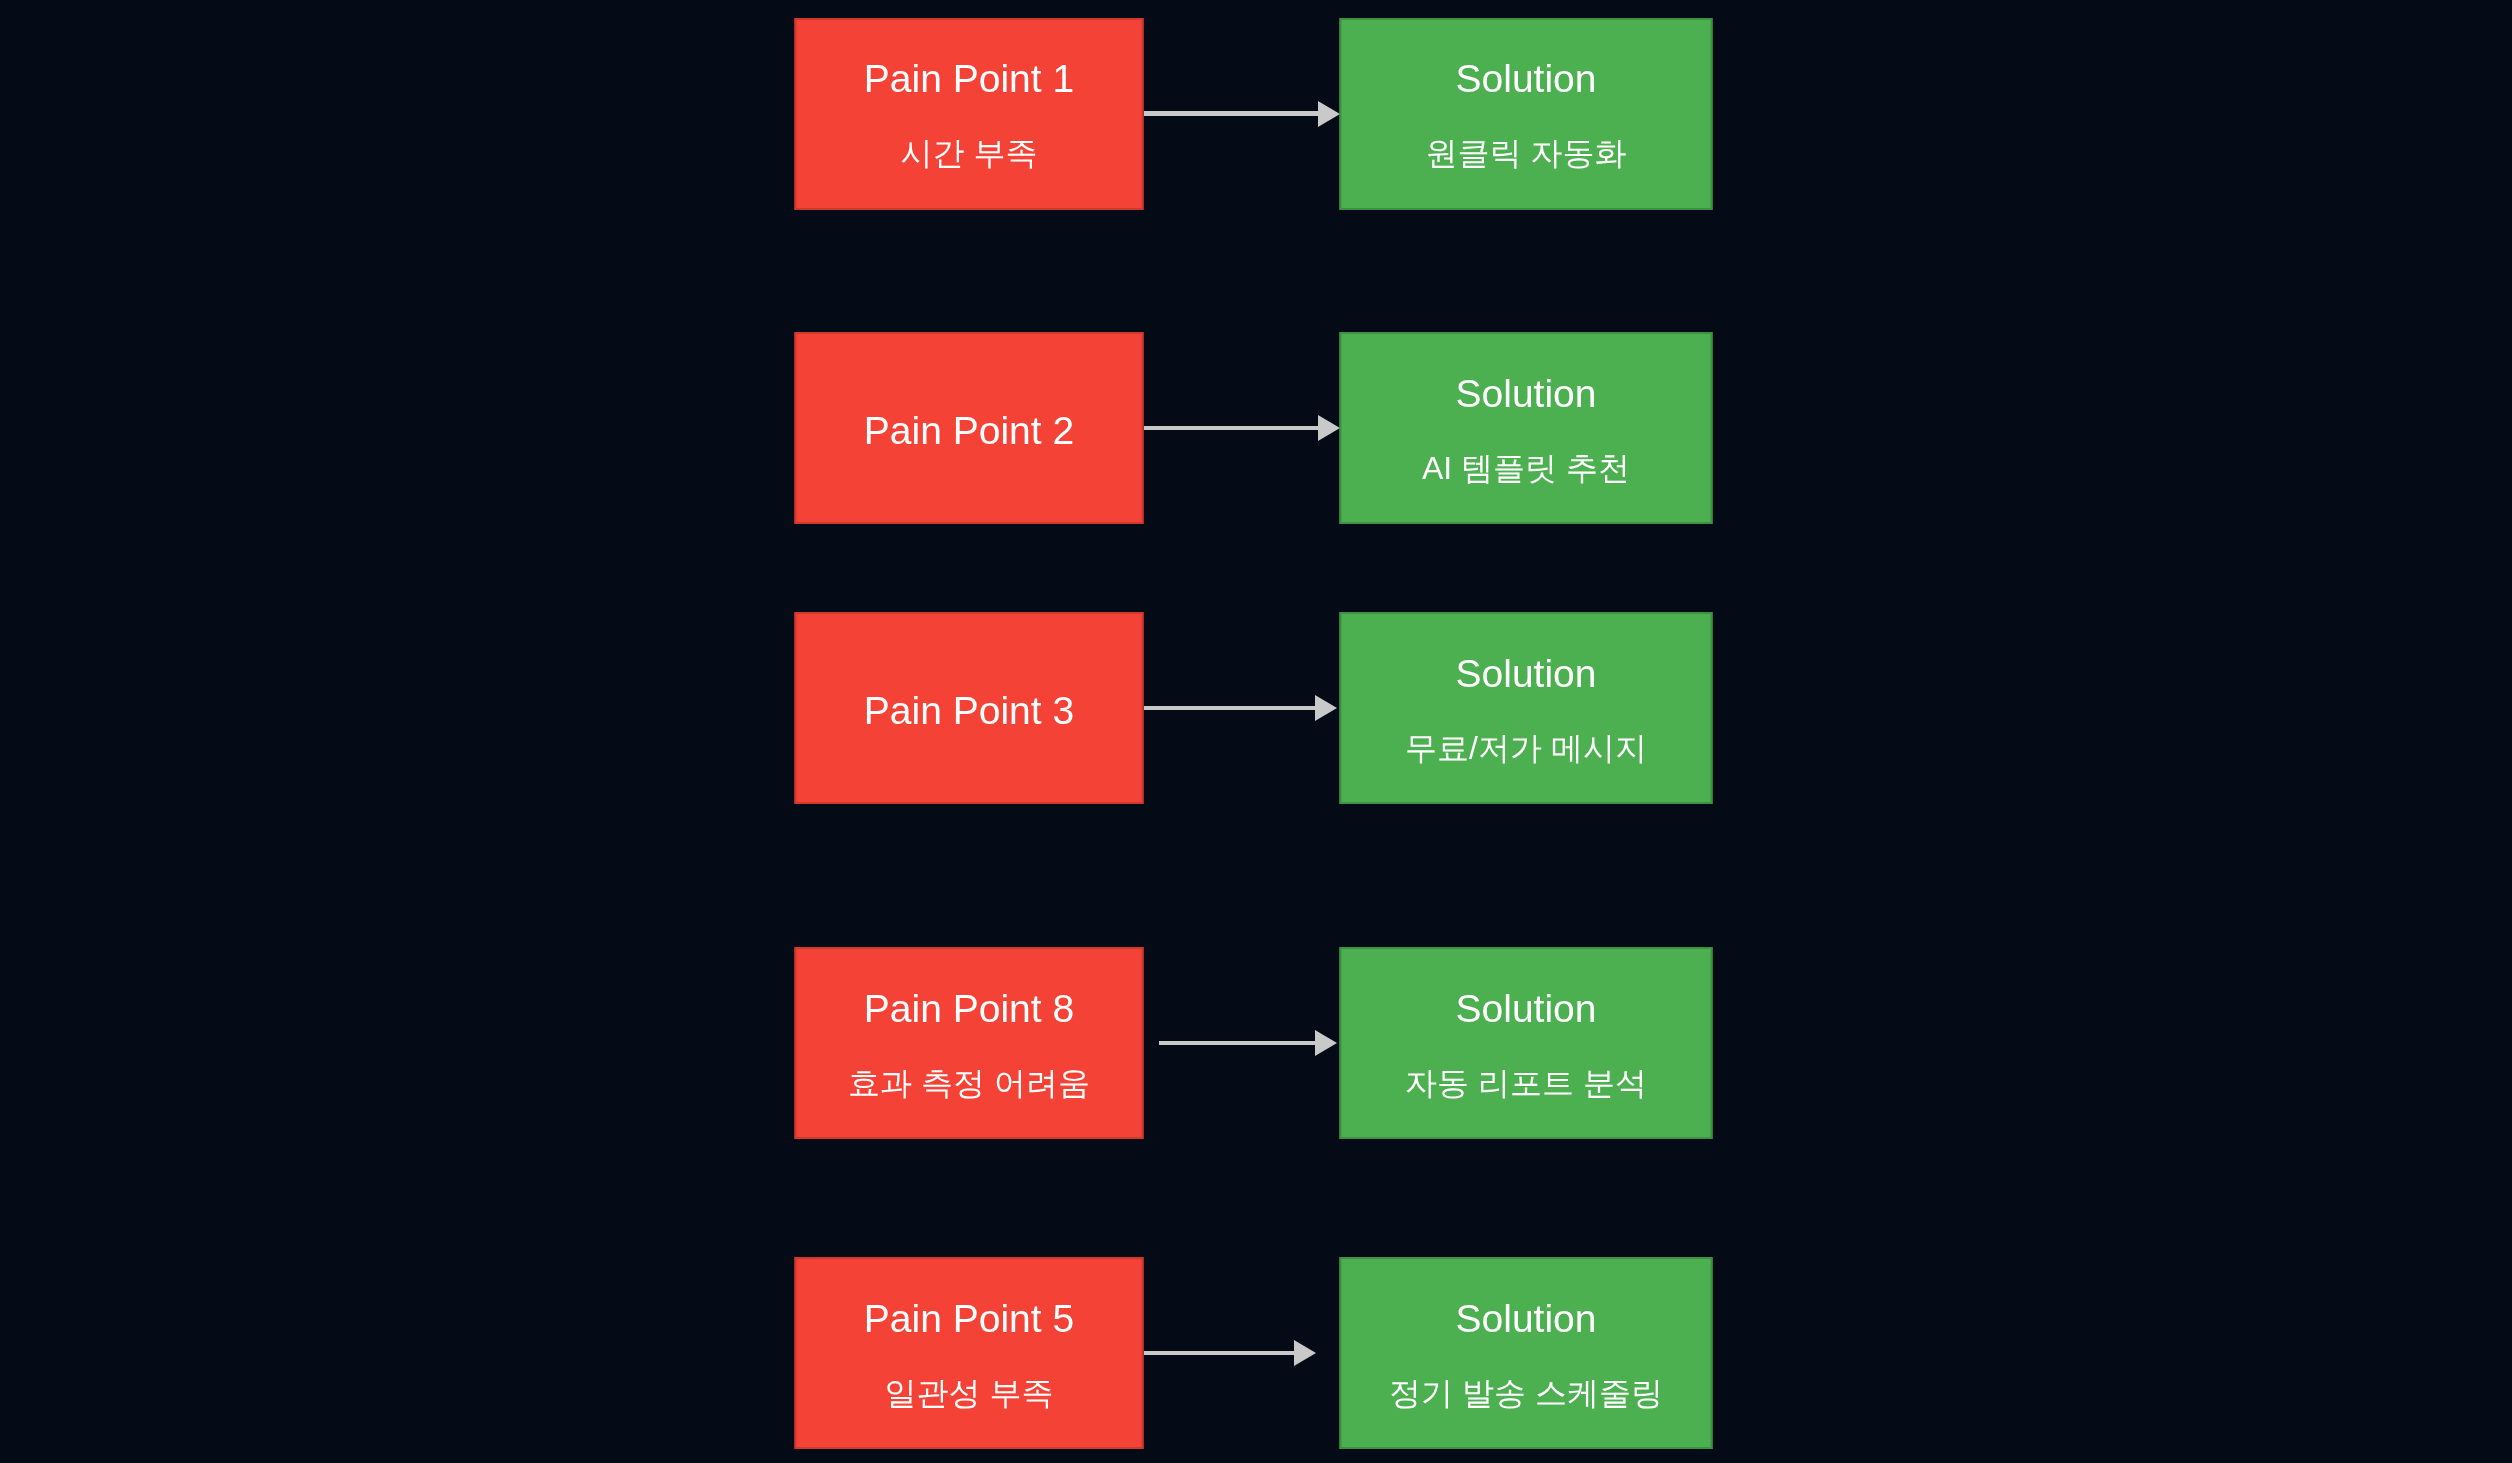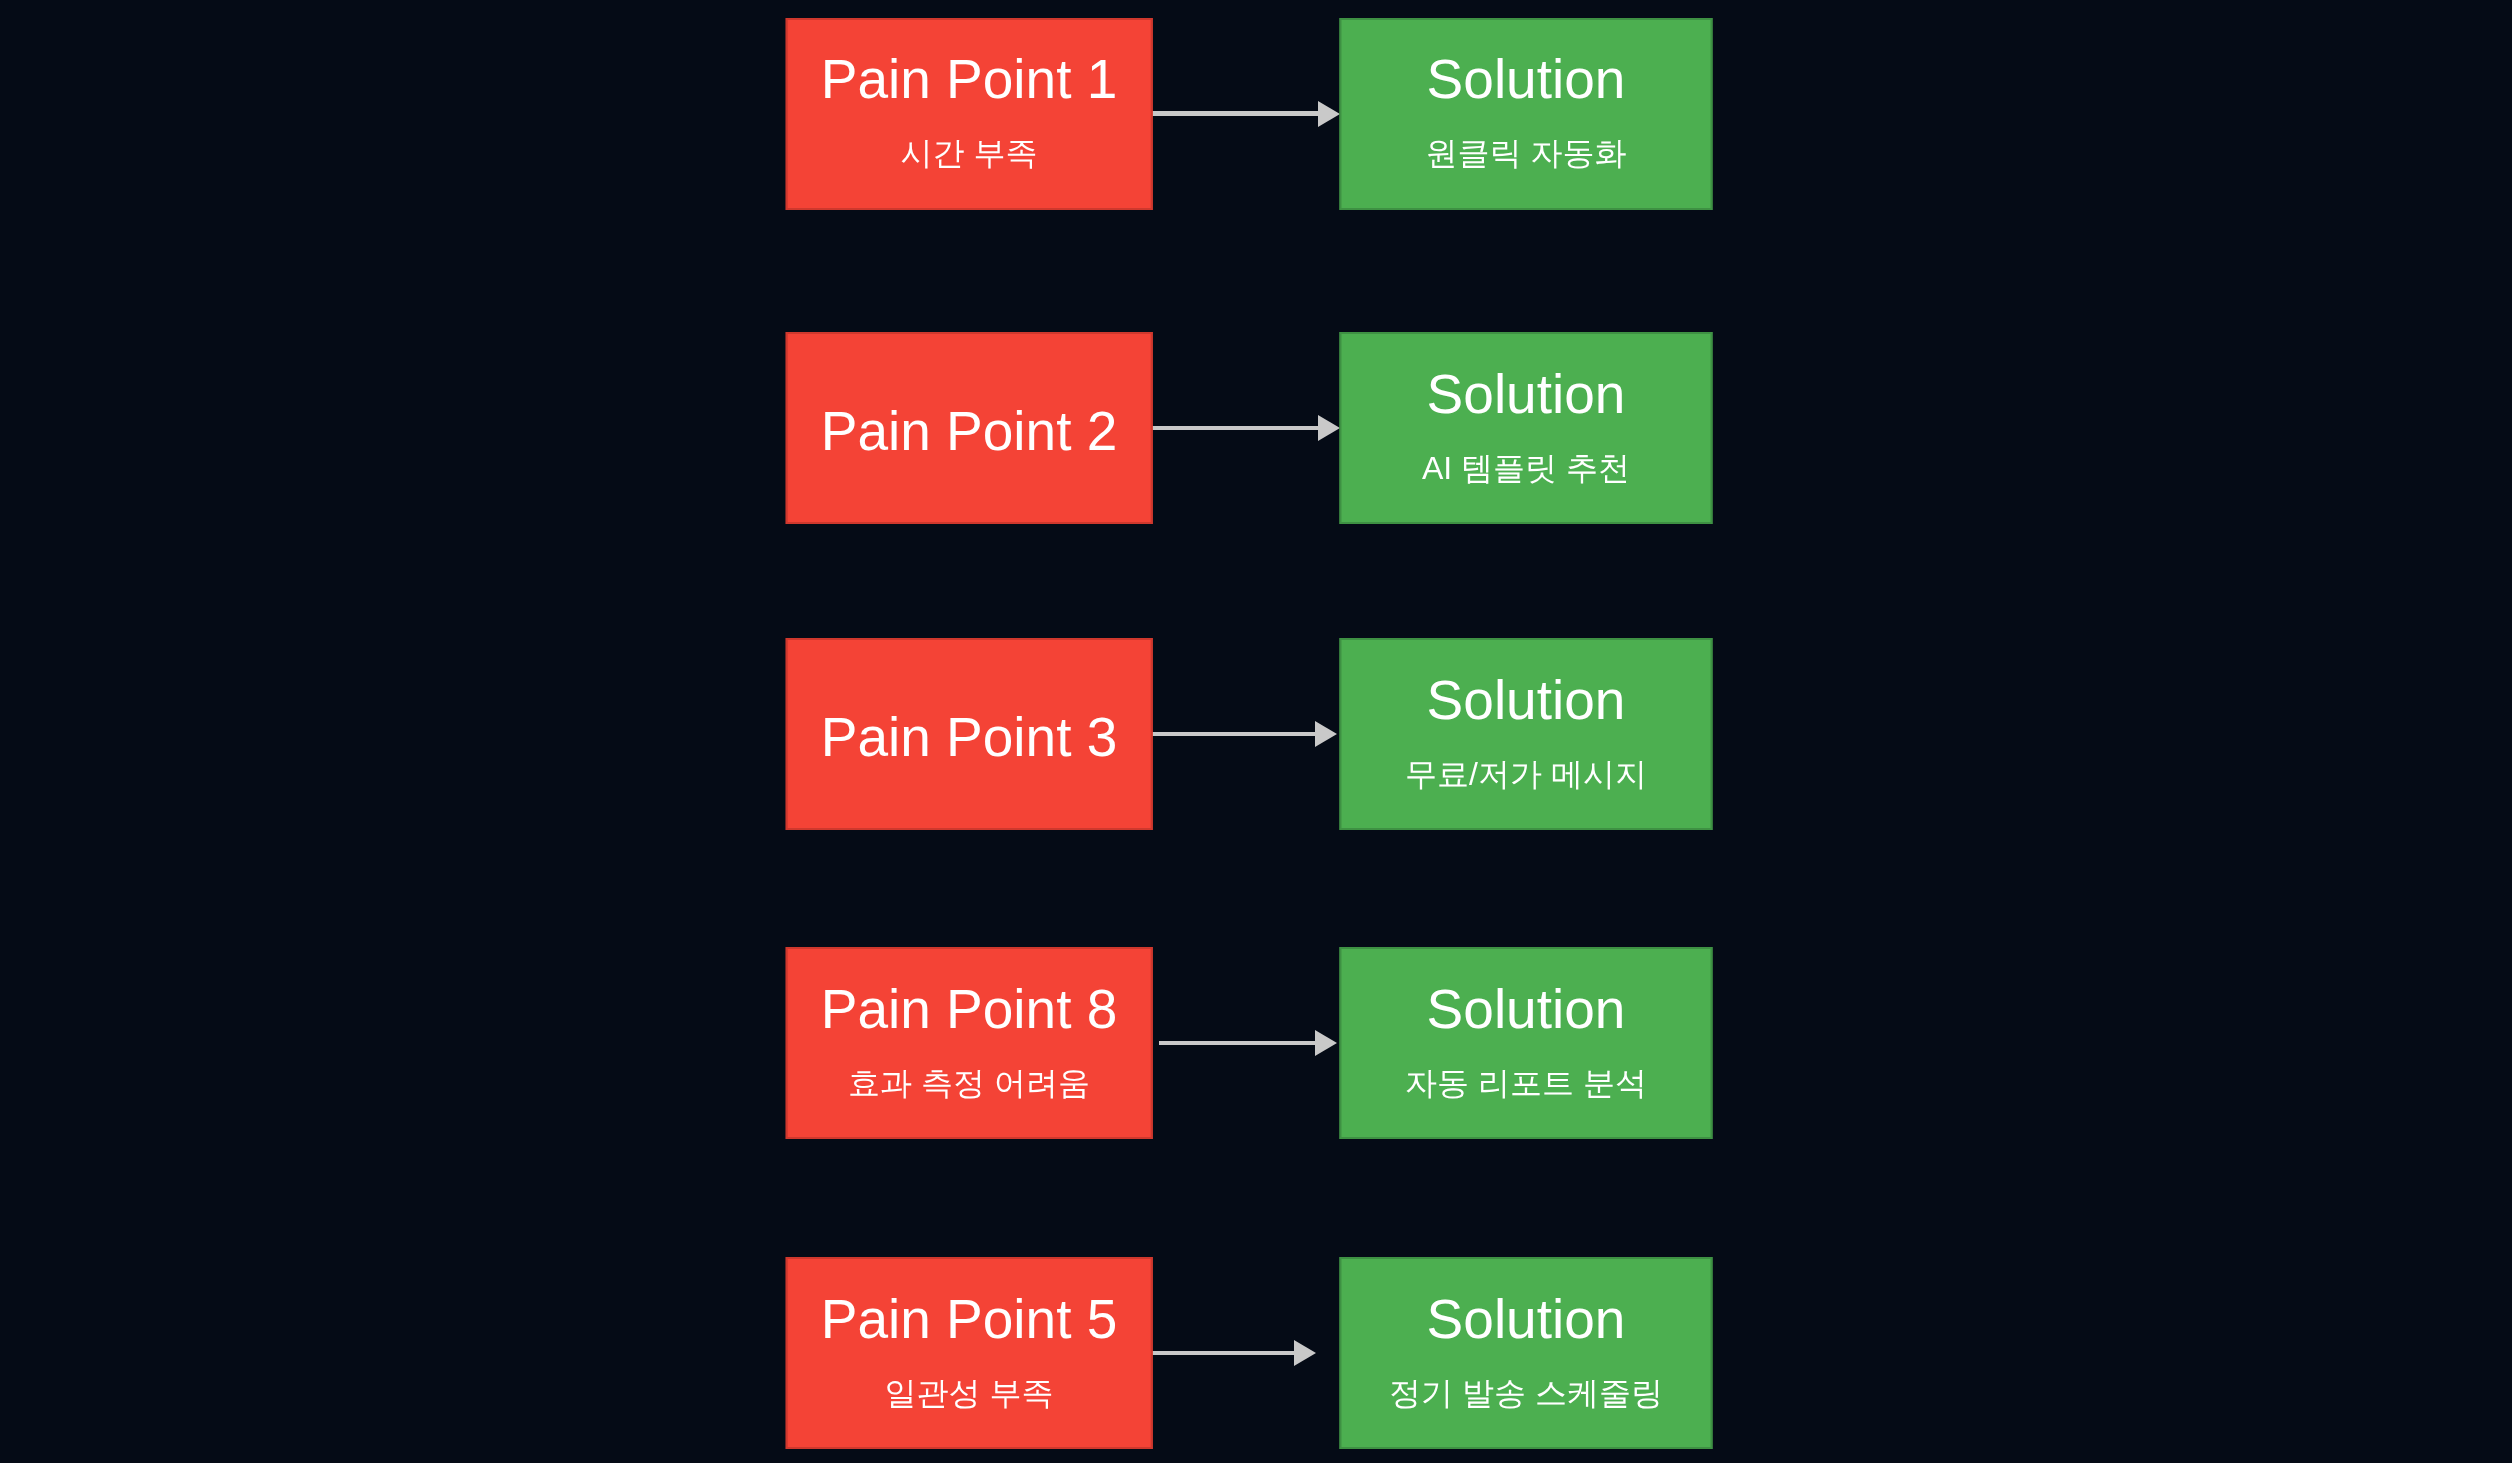--- a/index.html
+++ b/index.html
@@ -42,21 +42,21 @@
     background: var(--pain-fill, #f44336);
     border: 2.8px solid var(--pain-border, #cf382d);
   }
   .box.solution {
     left: 1526px;
     min-width: 373px;
     background: var(--solution-fill, #4caf50);
     border: 2.8px solid var(--solution-border, #3e9143);
   }
   .box-title {
-    font-size: 55px;
+    font-size: 39px;
     line-height: 74px;
     white-space: nowrap;
   }
   .box-subtitle {
     font-size: 32px;
     line-height: 74px;
     white-space: nowrap;
   }
   .arrow {
     position: absolute;
@@ -107,21 +107,21 @@
     <div class="arrow" style="left: 1144px; width: 196px;">
       <div class="arrow-line"></div>
       <div class="arrow-head"></div>
     </div>
     <div class="box solution">
       <div class="box-title">Solution</div>
       <div class="box-subtitle">AI 템플릿 추천</div>
     </div>
   </div>
 
-  <div class="row" style="top:638px">
+  <div class="row" style="top:612px">
     <div class="box pain">
       <div class="box-title">Pain Point 3</div>
     </div>
     <div class="arrow" style="left: 1144px; width: 193px;">
       <div class="arrow-line"></div>
       <div class="arrow-head"></div>
     </div>
     <div class="box solution">
       <div class="box-title">Solution</div>
       <div class="box-subtitle">무료/저가 메시지</div>

